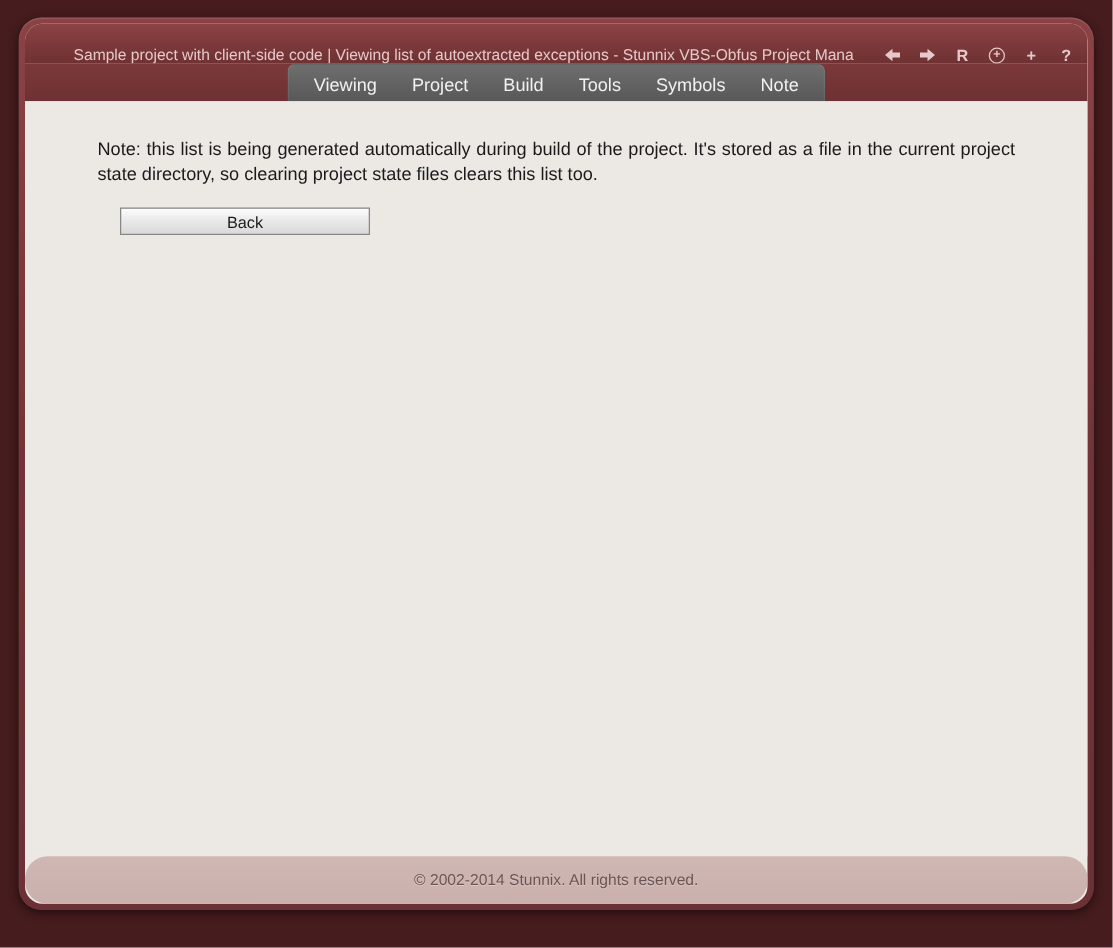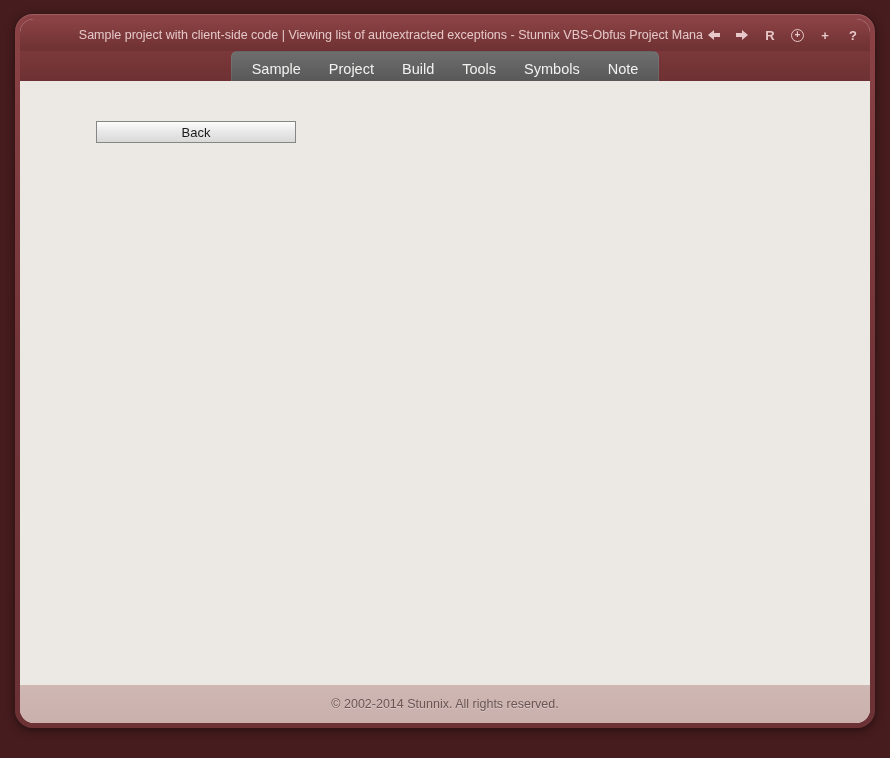--- a/index.html
+++ b/index.html
@@ -32,24 +32,24 @@
       background: #ece9e4;
       border-radius: 14px;
       overflow: hidden;
       display: flex;
       flex-direction: column;
     }
     .header-bar {
       background: linear-gradient(180deg, #8c4345 0%, #7b383a 55%, #6f3133 100%);
       height: 32px;
       display: flex;
-      align-items: center;
+      align-items: flex-end;
       justify-content: flex-end;
       padding: 0 10px 0 14px;
-      gap: 0;
+      gap: 20px;
     }
     .title-text {
       color: #e6c8c9;
       font-size: 12.5px;
       flex: 1;
       text-align: right;
       white-space: nowrap;
       overflow: hidden;
       text-overflow: clip;
       padding-right: 4px;
@@ -136,20 +136,21 @@
     }
     .footer-bar {
       background: linear-gradient(180deg, #cfb7b4 0%, #c9b0ad 100%);
       height: 38px;
       display: flex;
       align-items: center;
       justify-content: center;
       color: #6b5452;
       font-size: 12.5px;
       text-shadow: 0 1px 0 rgba(255,255,255,0.3);
+      border-radius: 18px;
     }
   </style>
 </head>
 <body>
 
 <div class="outer-frame">
   <div class="inner-frame">
 
     <div class="header-bar">
       <div class="title-text">Sample project with client-side code | Viewing list of autoextracted exceptions - Stunnix VBS-Obfus Project Mana</div>
@@ -166,30 +167,31 @@
         </span>
         <span class="header-icon bold">R</span>
         <span class="header-icon circle-plus">+</span>
         <span class="header-icon bold">+</span>
         <span class="header-icon bold">?</span>
       </div>
     </div>
 
     <div class="menu-bar">
       <div class="menu-inner">
-        <div class="menu-item">Sample</div>
+        <div class="menu-item">Viewing</div>
         <div class="menu-item">Project</div>
         <div class="menu-item">Build</div>
         <div class="menu-item">Tools</div>
         <div class="menu-item">Symbols</div>
         <div class="menu-item">Note</div>
       </div>
     </div>
 
     <div class="content-area">
+      <p class="note-text">Note: this list is being generated automatically during build of the project. It's stored as a file in the current project state directory, so clearing project state files clears this list too.</p>
       <button class="back-button">Back</button>
     </div>
 
     <div class="footer-bar">
       <span>© 2002-2014 Stunnix. All rights reserved.</span>
     </div>
 
   </div>
 </div>
 

